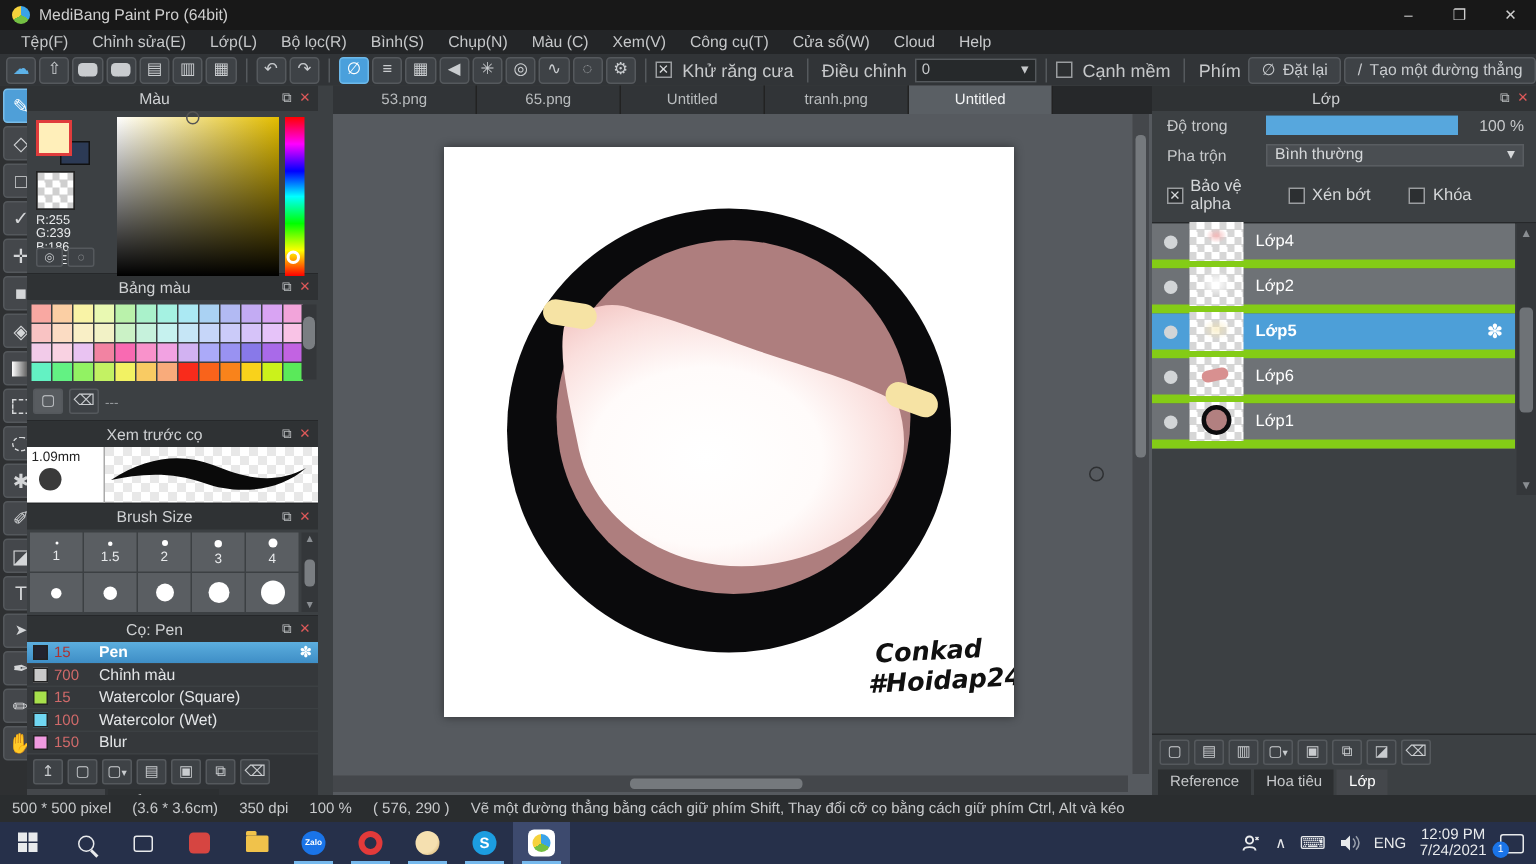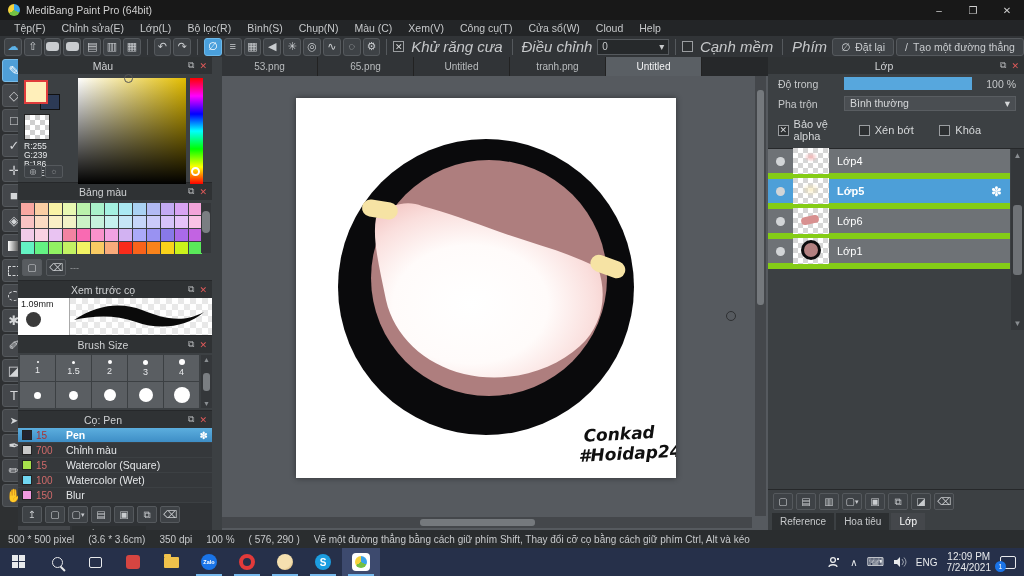--- a/index.html
+++ b/index.html
@@ -17,21 +17,21 @@
 
   
   .menubar { position:absolute; left:0; top:20px; width:1024px; height:16px; background:#232527; display:flex; align-items:center; padding-left:6px; }
   .menu-item { padding:0 8px; color:#c6c8ca; font-size:10.5px; line-height:16px; }
 
   
   .toolbar { position:absolute; left:0; top:36px; width:1024px; height:21px; background:#313437; display:flex; align-items:center; padding-left:4px; gap:2px; }
   .tb-btn { width:23px; height:18px; background:#3e4246; border:1px solid #55595d; border-radius:3px; display:flex; align-items:center; justify-content:center; color:#c9cccf; font-size:11px; line-height:1; }
   .tb-btn.blue { background:#4aa0dc; border-color:#6db9ea; color:#fff; }
   .tb-sep { width:1px; height:16px; background:#55595d; margin:0 4px; }
-  .tb-label { color:#c6c8ca; font-size:15px; margin:0 3px; white-space:nowrap;font-style:italic; }
+  .tb-label { color:#c6c8ca; font-size:12px; margin:0 3px; white-space:nowrap; }
   .cb { width:11px; height:11px; border:1px solid #9a9da0; background:#2c2f31; display:inline-flex; align-items:center; justify-content:center; color:#d6d8da; font-size:9px; margin-right:4px; }
   .tb-select { width:92px; height:16px; background:#26292b; border:1px solid #55595d; display:flex; align-items:center; justify-content:space-between; padding:0 4px; color:#c6c8ca; font-size:10px; }
   .tb-wide { height:18px; background:#3e4246; border:1px solid #55595d; border-radius:3px; display:flex; align-items:center; padding:0 8px; gap:5px; color:#c9cccf; font-size:10.5px; white-space:nowrap; }
   .flex { display:flex; align-items:center; }
 
   
   .toolstrip { position:absolute; left:0; top:57px; width:28px; height:473px; background:#2e3032; display:flex; flex-direction:column; align-items:center; padding-top:2px; gap:2px; }
   .tool { width:24px; height:23px; background:#44474b; border:1px solid #54585c; border-radius:3px; display:flex; align-items:center; justify-content:center; color:#d4d6d8; font-size:13px; }
   .tool.active { background:#4f9fd8; border-color:#79bce8; color:#fff; }
   .tool .grad-sq { width:13px; height:10px; background:linear-gradient(to right,#fff,#333); }
@@ -674,20 +674,27 @@
       </div>
     </div>
     <div class="layer-list">
       <div class="layer-item">
         <span class="vis-dot"></span>
         <span class="l-thumb">
             <span class="t-blob" style="left:11px;top:4px;width:14px;height:10px;background:radial-gradient(#f3b9b9,transparent 70%)"></span>
           </span>
         <span class="l-name">Lớp4</span>
       </div>
+      <div class="layer-item">
+        <span class="vis-dot"></span>
+        <span class="l-thumb">
+            <span class="t-blob" style="left:8px;top:3px;width:20px;height:16px;background:radial-gradient(#ffffff,rgba(255,255,255,0) 78%)"></span>
+          </span>
+        <span class="l-name">Lớp2</span>
+      </div>
       <div class="layer-item selected">
         <span class="vis-dot"></span>
         <span class="l-thumb">
             <span class="t-blob" style="left:9px;top:5px;width:18px;height:13px;background:radial-gradient(rgba(246,227,164,.55),transparent 75%)"></span>
           </span>
         <span class="l-name">Lớp5</span>
         <span class="l-gear">✽</span>
       </div>
       <div class="layer-item">
         <span class="vis-dot"></span>

